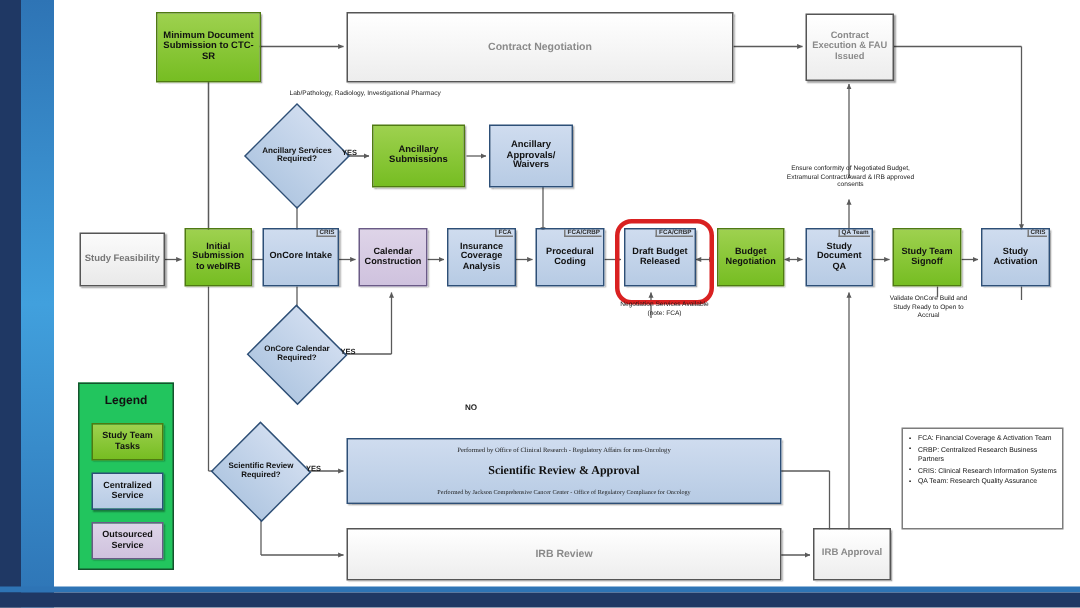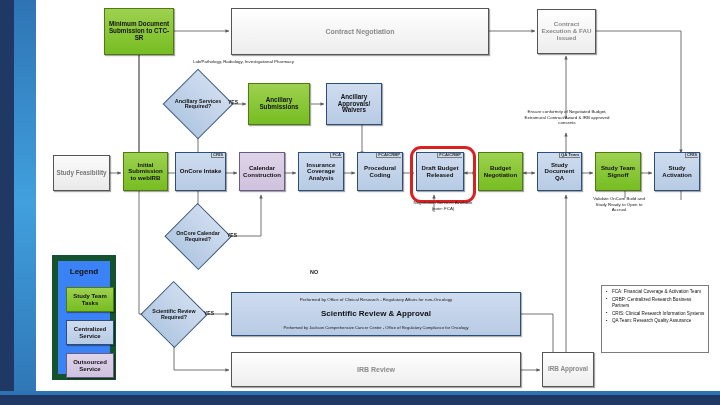--- a/index.html
+++ b/index.html
@@ -52,21 +52,21 @@
   .diamond .dtext{
     position:absolute;inset:0;display:flex;align-items:center;justify-content:center;
     text-align:center;font-weight:bold;color:#111;line-height:1.02;
   }
 
   .lbl{position:absolute;font-size:5px;font-weight:bold;color:#1a1a1a;line-height:1.12;}
   .note{position:absolute;font-size:4.4px;color:#1a1a1a;line-height:1.25;text-align:center;}
 
   
   .legend{position:absolute;left:52px;top:255;box-sizing:border-box;
-          border:6px solid #14532d;background:#3b82f6;}
+          border:1px solid #14532d;background:#22c55e;}
   .legend-title{position:absolute;width:100%;text-align:center;font-size:8px;font-weight:bold;color:#111;}
 
   
   .acro{position:absolute;box-sizing:border-box;border:1px solid #7c7c7c;background:#fff;
         padding:3px 3px 3px 3px;}
   .acro ul{margin:0;padding:0 0 0 7px;list-style:none;}
   .acro li{font-size:4.6px;line-height:1.38;color:#111;position:relative;margin-bottom:1.3px;}
   .acro li:before{content:"\25AA";position:absolute;left:-6px;top:-0.5px;font-size:4px;color:#111;}
 
   
@@ -274,21 +274,21 @@
     </div>
   </div>
 
   <div class="diamond" style="left:150px;top:291px;width:48px;height:47px;">
     <div class="dshape"></div>
     <div class="dtext" style="font-size:5.3px;">Scientific Review Required?</div>
   </div>
   <div class="lbl" style="left:204px;top:311px;font-size:5px;">YES</div>
 
   <div class="wide blue" style="left:231px;top:292px;width:290px;height:44px;
-              background:linear-gradient(180deg,#cfdcef 0%,#b7cbe4 100%);border-color:#2d4f77;">
+              background:linear-gradient(180deg,#cfdcef 0%,#b7cbe4 100%);border-color:#2d4f77;font-family:Liberation Serif, serif;">
     <div class="wide-sub" style="top:4px;font-size:4.4px;">Performed by Office of Clinical Research - Regulatory Affairs for non-Oncology</div>
     <div class="wide-title" style="top:16px;font-size:8px;">Scientific Review &amp; Approval</div>
     <div class="wide-sub" style="top:32px;font-size:4.1px;">Performed by Jackson Comprehensive Cancer Center - Office of Regulatory Compliance for Oncology</div>
   </div>
 
   <div class="node white" style="left:231px;top:352px;width:290px;height:35px;font-size:7px;">
     <span>IRB Review</span>
   </div>
 
   <div class="node white" style="left:542px;top:352px;width:52px;height:35px;font-size:6.4px;">

